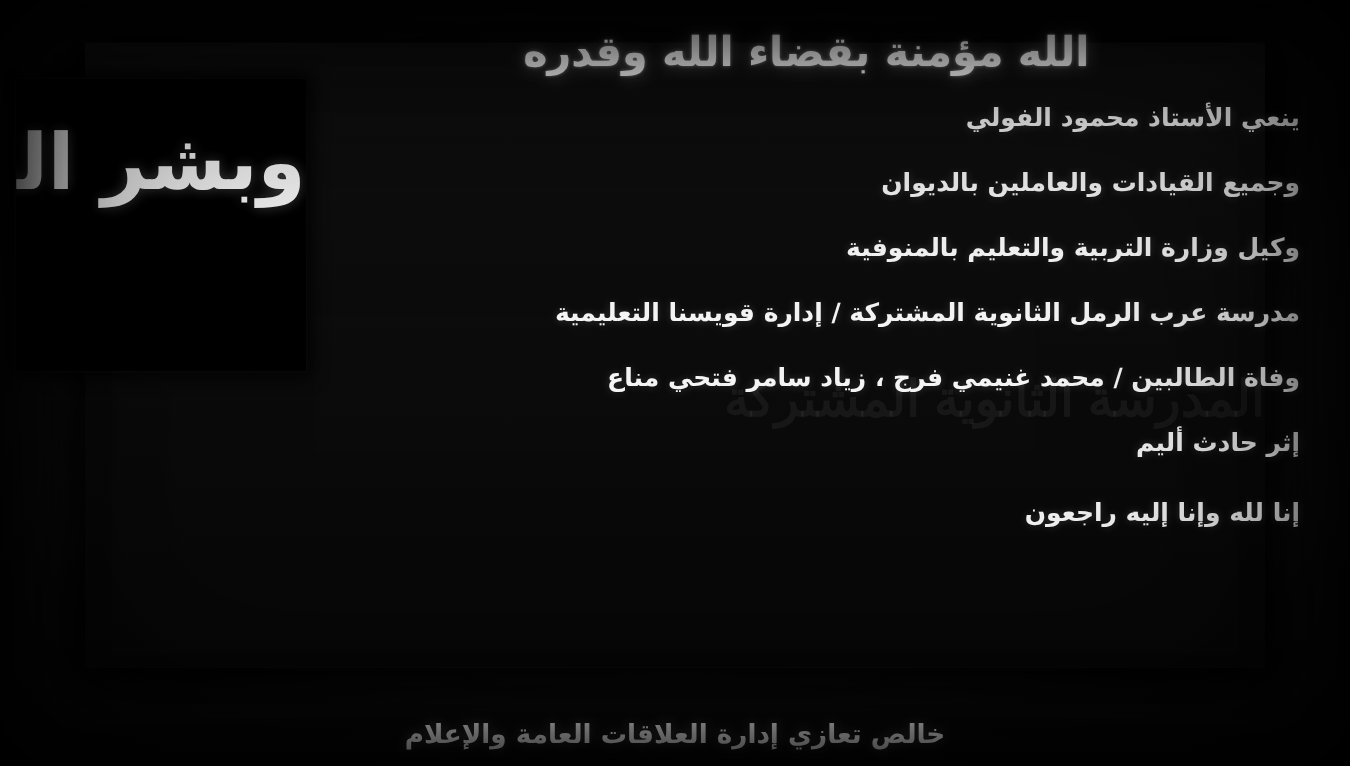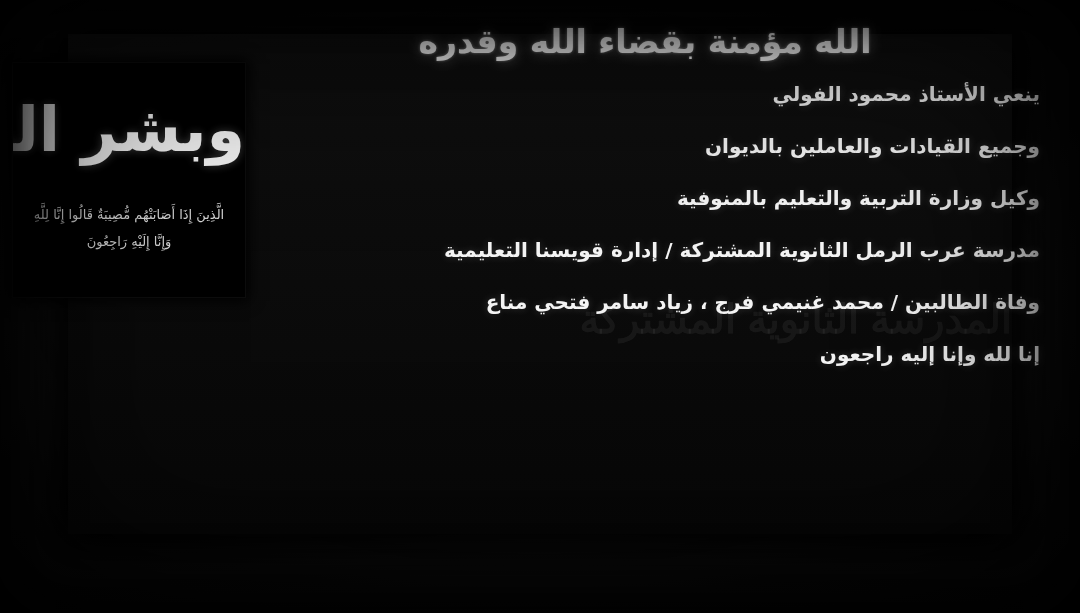--- a/index.html
+++ b/index.html
@@ -168,31 +168,29 @@
 <div id="poster">
 
   <div class="glow-frame"></div>
 
   <div class="card">
     <div class="watermark">المدرسة الثانوية المشتركة</div>
   </div>
 
   <div class="emblem">
     <div class="emblem-calligraphy">وبشر الصابرين</div>
-    <div class="emblem-verse">
-      <div>الَّذِينَ إِذَا أَصَابَتْهُم مُّصِيبَةٌ قَالُوا إِنَّا لِلَّهِ</div>
-      <div>وَإِنَّا إِلَيْهِ رَاجِعُونَ</div>
-    </div>
   </div>
 
   <div class="headline">الله مؤمنة بقضاء الله وقدره</div>
 
   <div class="lines">
     <div class="line l1">ينعي الأستاذ محمود الفولي</div>
     <div class="line l3">وجميع القيادات والعاملين بالديوان</div>
     <div class="line l2">وكيل وزارة التربية والتعليم بالمنوفية</div>
     <div class="line l5">مدرسة عرب الرمل الثانوية المشتركة / إدارة قويسنا التعليمية</div>
     <div class="line l4">وفاة الطالبين /  محمد غنيمي فرج ، زياد سامر فتحي مناع</div>
+    <div class="line l6">إثر حادث أليم</div>
     <div class="line l8">إنا لله وإنا إليه راجعون</div>
   </div>
 
+  <div class="footer">خالص تعازي إدارة العلاقات العامة والإعلام</div>
 
 </div>
 
 </body></html>

